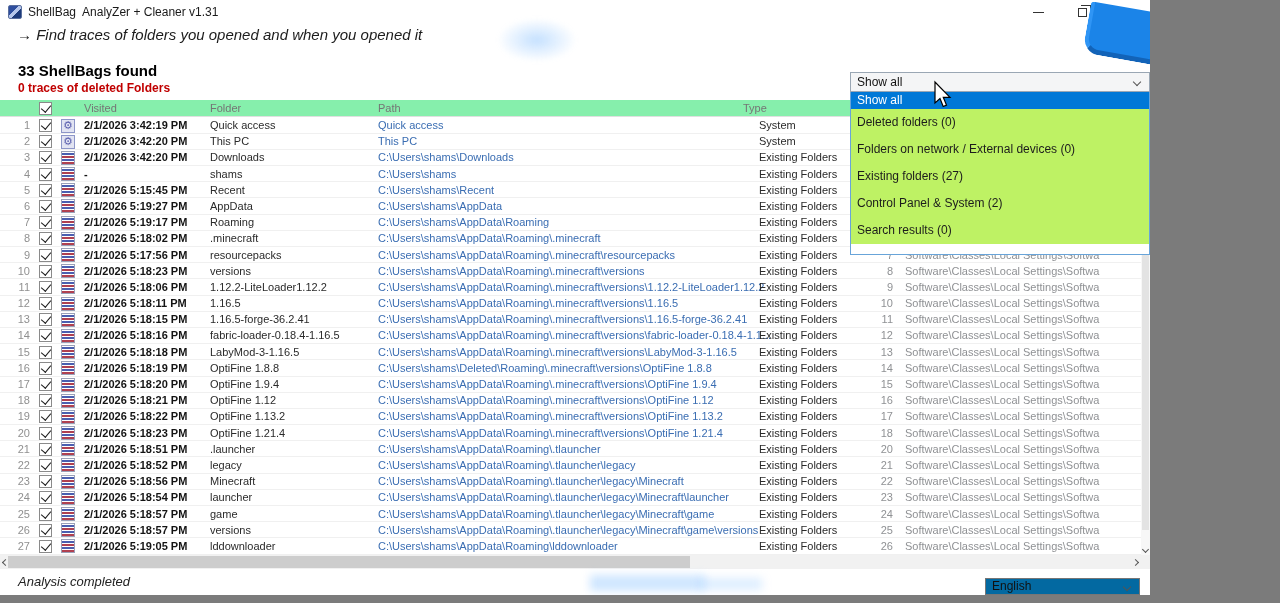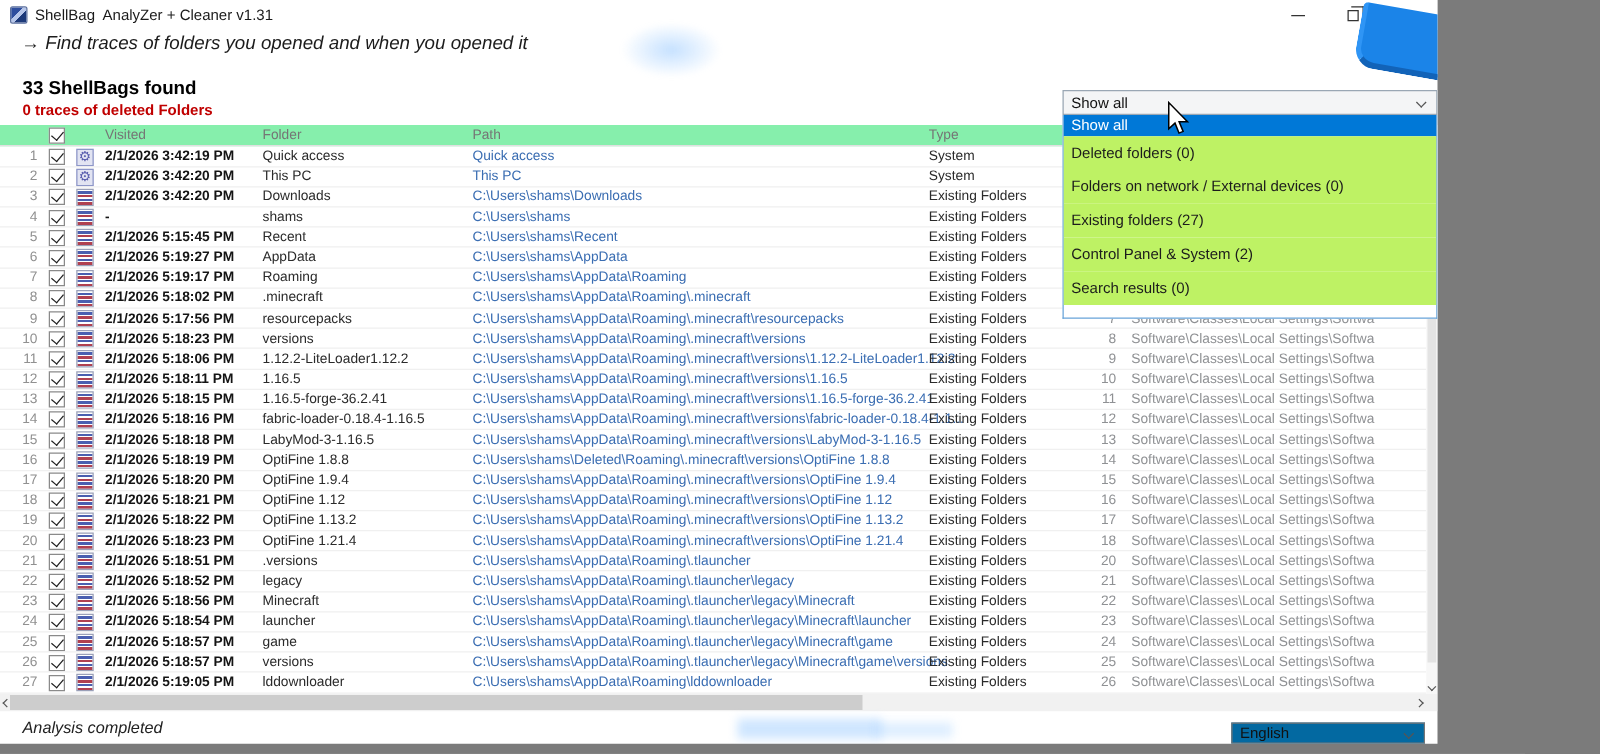--- a/index.html
+++ b/index.html
@@ -49,21 +49,21 @@
   .tbody { position:absolute; left:0; top:117.5px; width:1141px; height:438px; overflow:hidden; }
   .row { position:relative; height:16.2px; border-bottom:1px solid #f0f0f0;
          font-size:11px; line-height:15px; white-space:nowrap; overflow:hidden; }
   .cell { position:absolute; top:0.5px; }
   .c-num    { left:0;   width:30px; text-align:right; color:#909090; }
   .c-check  { left:39px; top:1.5px; }
   .c-icon   { left:61px; top:1px; }
   .c-visited{ left:84px;  font-weight:bold; color:#141414; }
   .c-folder { left:210px; color:#2a2a2a; }
   .c-path   { left:378px; color:#3a6db2; }
-  .c-type   { left:743px; color:#2a2a2a; }
+  .c-type   { left:759px; color:#2a2a2a; }
   .c-regnum { left:855px; width:38px; text-align:right; color:#8f9194; }
   .c-regpath{ left:905px; color:#8f9194; }
   .h-check  { left:39px; top:1.5px; position:absolute; }
   .h-visited{ left:84px; position:absolute; top:2px; }
   .h-folder { left:210px; position:absolute; top:2px; }
   .h-path   { left:378px; position:absolute; top:2px; }
   .h-type   { left:743px; position:absolute; top:2px; }
 
   .cb { width:13px; height:13px; background:#fff; border:1px solid #8a8a8a; position:relative; display:block; }
   .cb::after { content:""; position:absolute; left:3px; top:0px; width:5px; height:8px;
@@ -470,21 +470,21 @@
 
     <div class="row">
       <span class="cell c-num">21</span>
       <span class="cell c-check">
           <span class="cb"></span>
         </span>
       <span class="cell c-icon">
           <span class="il"></span>
         </span>
       <span class="cell c-visited">2/1/2026 5:18:51 PM</span>
-      <span class="cell c-folder">.versions</span>
+      <span class="cell c-folder">.launcher</span>
       <span class="cell c-path">C:\Users\shams\AppData\Roaming\.tlauncher</span>
       <span class="cell c-type">Existing Folders</span>
       <span class="cell c-regnum">20</span>
       <span class="cell c-regpath">Software\Classes\Local Settings\Softwa</span>
     </div>
 
     <div class="row">
       <span class="cell c-num">22</span>
       <span class="cell c-check">
           <span class="cb"></span>

